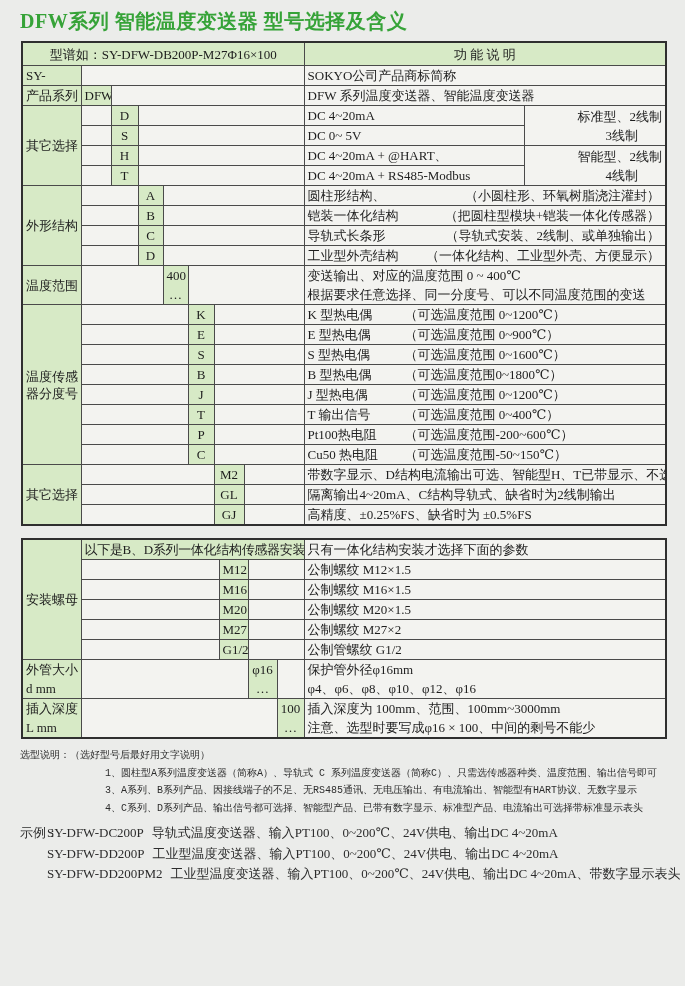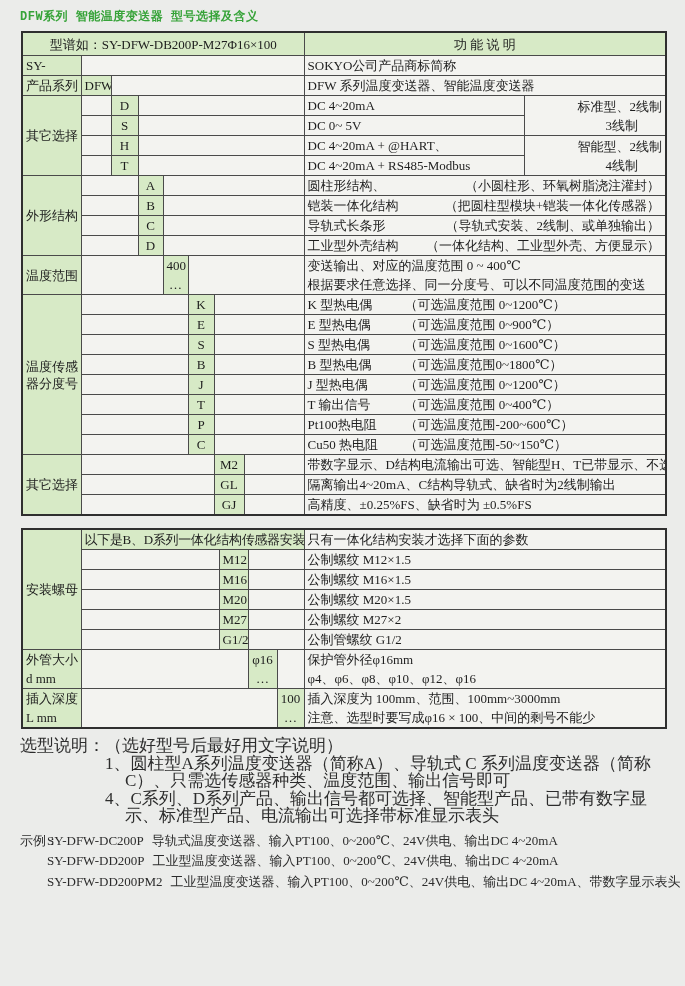--- a/index.html
+++ b/index.html
@@ -4,22 +4,22 @@
 <style>
   html,body{margin:0;padding:0;}
   body{
     width:685px;height:986px;overflow:hidden;
     background:#ebecea;
     font-family:"Liberation Serif","DejaVu Serif",serif;
     color:#1d1d1d;
   }
   .page{position:relative;width:685px;height:986px;}
   .title{
-    font-family:Liberation Mono, monospace;
-    font-weight:bold;font-size:12px;color:#36a338;
+    font-family:Liberation Serif, serif;
+    font-weight:bold;font-size:20px;color:#36a338;
     margin:8px 0 6px 20px;letter-spacing:.5px;
   }
   table.model{
     border-collapse:collapse;table-layout:fixed;
     width:644px;margin-left:21px;
     border:2px solid #2f2f2f;
     background:#f3f3f0;
   }
   table.model td{
     border:1px solid #4a4a4a;
@@ -36,21 +36,21 @@
   td.code{text-align:center;}
   td.desc{padding:0 6px;}
   td.vt{vertical-align:top;padding-top:5px;line-height:20px;}
   td.small{font-size:11.3px;letter-spacing:-.3px;padding:0 2px;text-align:center;}
   .l2{line-height:19px;}
   .typ1{text-align:right;line-height:19px;}
   .typ2{text-align:right;padding-right:24px;line-height:19px;}
   .flexsb{display:flex;justify-content:space-between;padding-right:2px;}
   .sname{display:inline-block;width:97px;}
   .gap{height:12px;}
-  .notes{margin:8px 0 0 20px;width:645px;font-size:17px;line-height:17.5px;color:#2c2c2c;}
+  .notes{margin:8px 0 0 20px;width:645px;font-size:10px;line-height:17.5px;color:#2c2c2c;font-family:Liberation Mono, monospace;}
   .note-item{margin-left:85px;padding-left:20px;text-indent:-20px;width:545px;
     white-space:normal;}
   .examples{position:relative;margin:6px 0 0 0;font-size:13px;line-height:20.5px;color:#2c2c2c;}
   .ex-label{position:absolute;left:20px;top:0;}
   .ex-rows{margin-left:47px;}
   .ex-row{display:flex;}
   .ex-model{min-width:96px;padding-right:8px;white-space:nowrap;}
   .ex-desc{white-space:nowrap;}
 </style>
 </head>
@@ -358,20 +358,21 @@
         <div class="l2">插入深度为 100mm、范围、100mm~3000mm</div>
         <div class="l2">注意、选型时要写成φ16 × 100、中间的剩号不能少</div>
       </td>
     </tr>
   </tbody>
     </table>
 
   <div class="notes">
     <div>选型说明：（选好型号后最好用文字说明）</div>
     <div class="note-item">1、圆柱型A系列温度变送器（简称A）、导轨式 C 系列温度变送器（简称C）、只需选传感器种类、温度范围、输出信号即可</div>
+    <div class="note-item">3、A系列、B系列产品、因接线端子的不足、无RS485通讯、无电压输出、有电流输出、智能型有HART协议、无数字显示</div>
     <div class="note-item">4、C系列、D系列产品、输出信号都可选择、智能型产品、已带有数字显示、标准型产品、电流输出可选择带标准显示表头</div>
   </div>
 
   <div class="examples">
     <span class="ex-label">示例：</span>
     <div class="ex-rows">
       <div class="ex-row">
         <span class="ex-model">SY-DFW-DC200P</span>
         <span class="ex-desc">导轨式温度变送器、输入PT100、0~200℃、24V供电、输出DC 4~20mA</span>
       </div>

